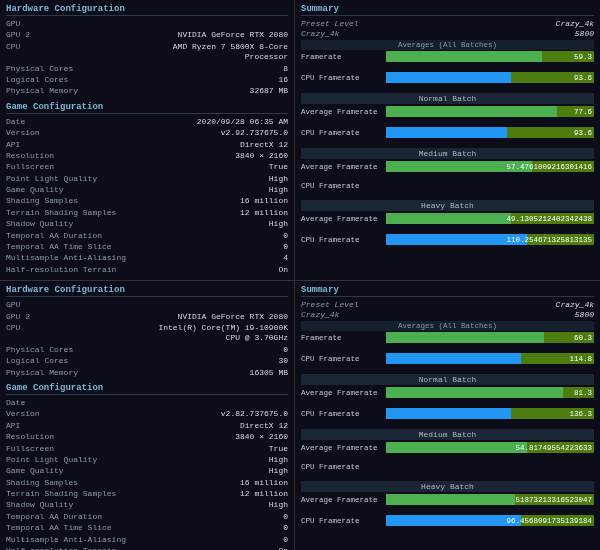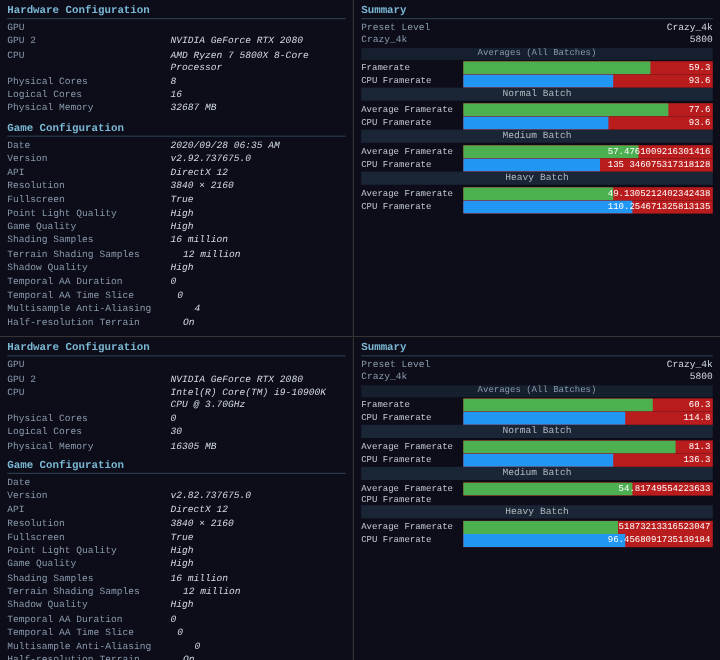--- a/index.html
+++ b/index.html
@@ -50,65 +50,65 @@
       gap: 36px;
     }
     .config-label {
       color: #8899aa;
       font-size: 8px;
       min-width: 100px;
     }
     .config-value {
       color: #d0d8e0;
       font-size: 8px;
-      text-align: left;
+      text-align: right;
       flex: 1;
-      font-style: italic;
     }
     .section-divider {
       height: 4px;
     }
     
     .summary-preset-row {
       display: flex;
       justify-content: space-between;
       margin-bottom: 1px;
+      font-style: italic;
     }
     .summary-label {
       color: #8899aa;
       font-size: 8px;
     }
     .summary-value {
       color: #d0d8e0;
       font-size: 8px;
     }
     .batch-label {
       color: #b0b8c0;
       font-size: 8px;
       text-align: center;
       background: #1a2535;
       padding: 1px 0;
       margin-bottom: 2px;
     }
     .bar-row {
       display: flex;
       align-items: center;
-      margin-bottom: 0;
+      margin-bottom: 10px;
       position: relative;
     }
     .bar-label {
       font-size: 7.5px;
       width: 85px;
       color: #c0c8d0;
       flex-shrink: 0;
     }
     .bar-container {
       flex: 1;
       height: 11px;
-      background: #b91c1c;
+      background: #4d7c0f;
       position: relative;
       overflow: hidden;
     }
     .bar-fill {
       height: 100%;
       position: absolute;
       left: 0;
       top: 0;
     }
     .bar-fill.green {
@@ -280,24 +280,20 @@
       <div class="batch-label">Medium Batch</div>
       <div class="bar-row">
         <span class="bar-label">Average Framerate</span>
         <div class="bar-container">
           <div class="bar-fill green" style="width:70%"></div>
           <span class="bar-value">57.4761009216301416</span>
         </div>
       </div>
       <div class="bar-row">
         <span class="bar-label">CPU Framerate</span>
-        <div class="bar-container">
-          <div class="bar-fill blue" style="width:55%"></div>
-          <span class="bar-value">135 346075317318128</span>
-        </div>
       </div>
 
       <div class="batch-label">Heavy Batch</div>
       <div class="bar-row">
         <span class="bar-label">Average Framerate</span>
         <div class="bar-container">
           <div class="bar-fill green" style="width:60%"></div>
           <span class="bar-value">49.1305212402342438</span>
         </div>
       </div>

